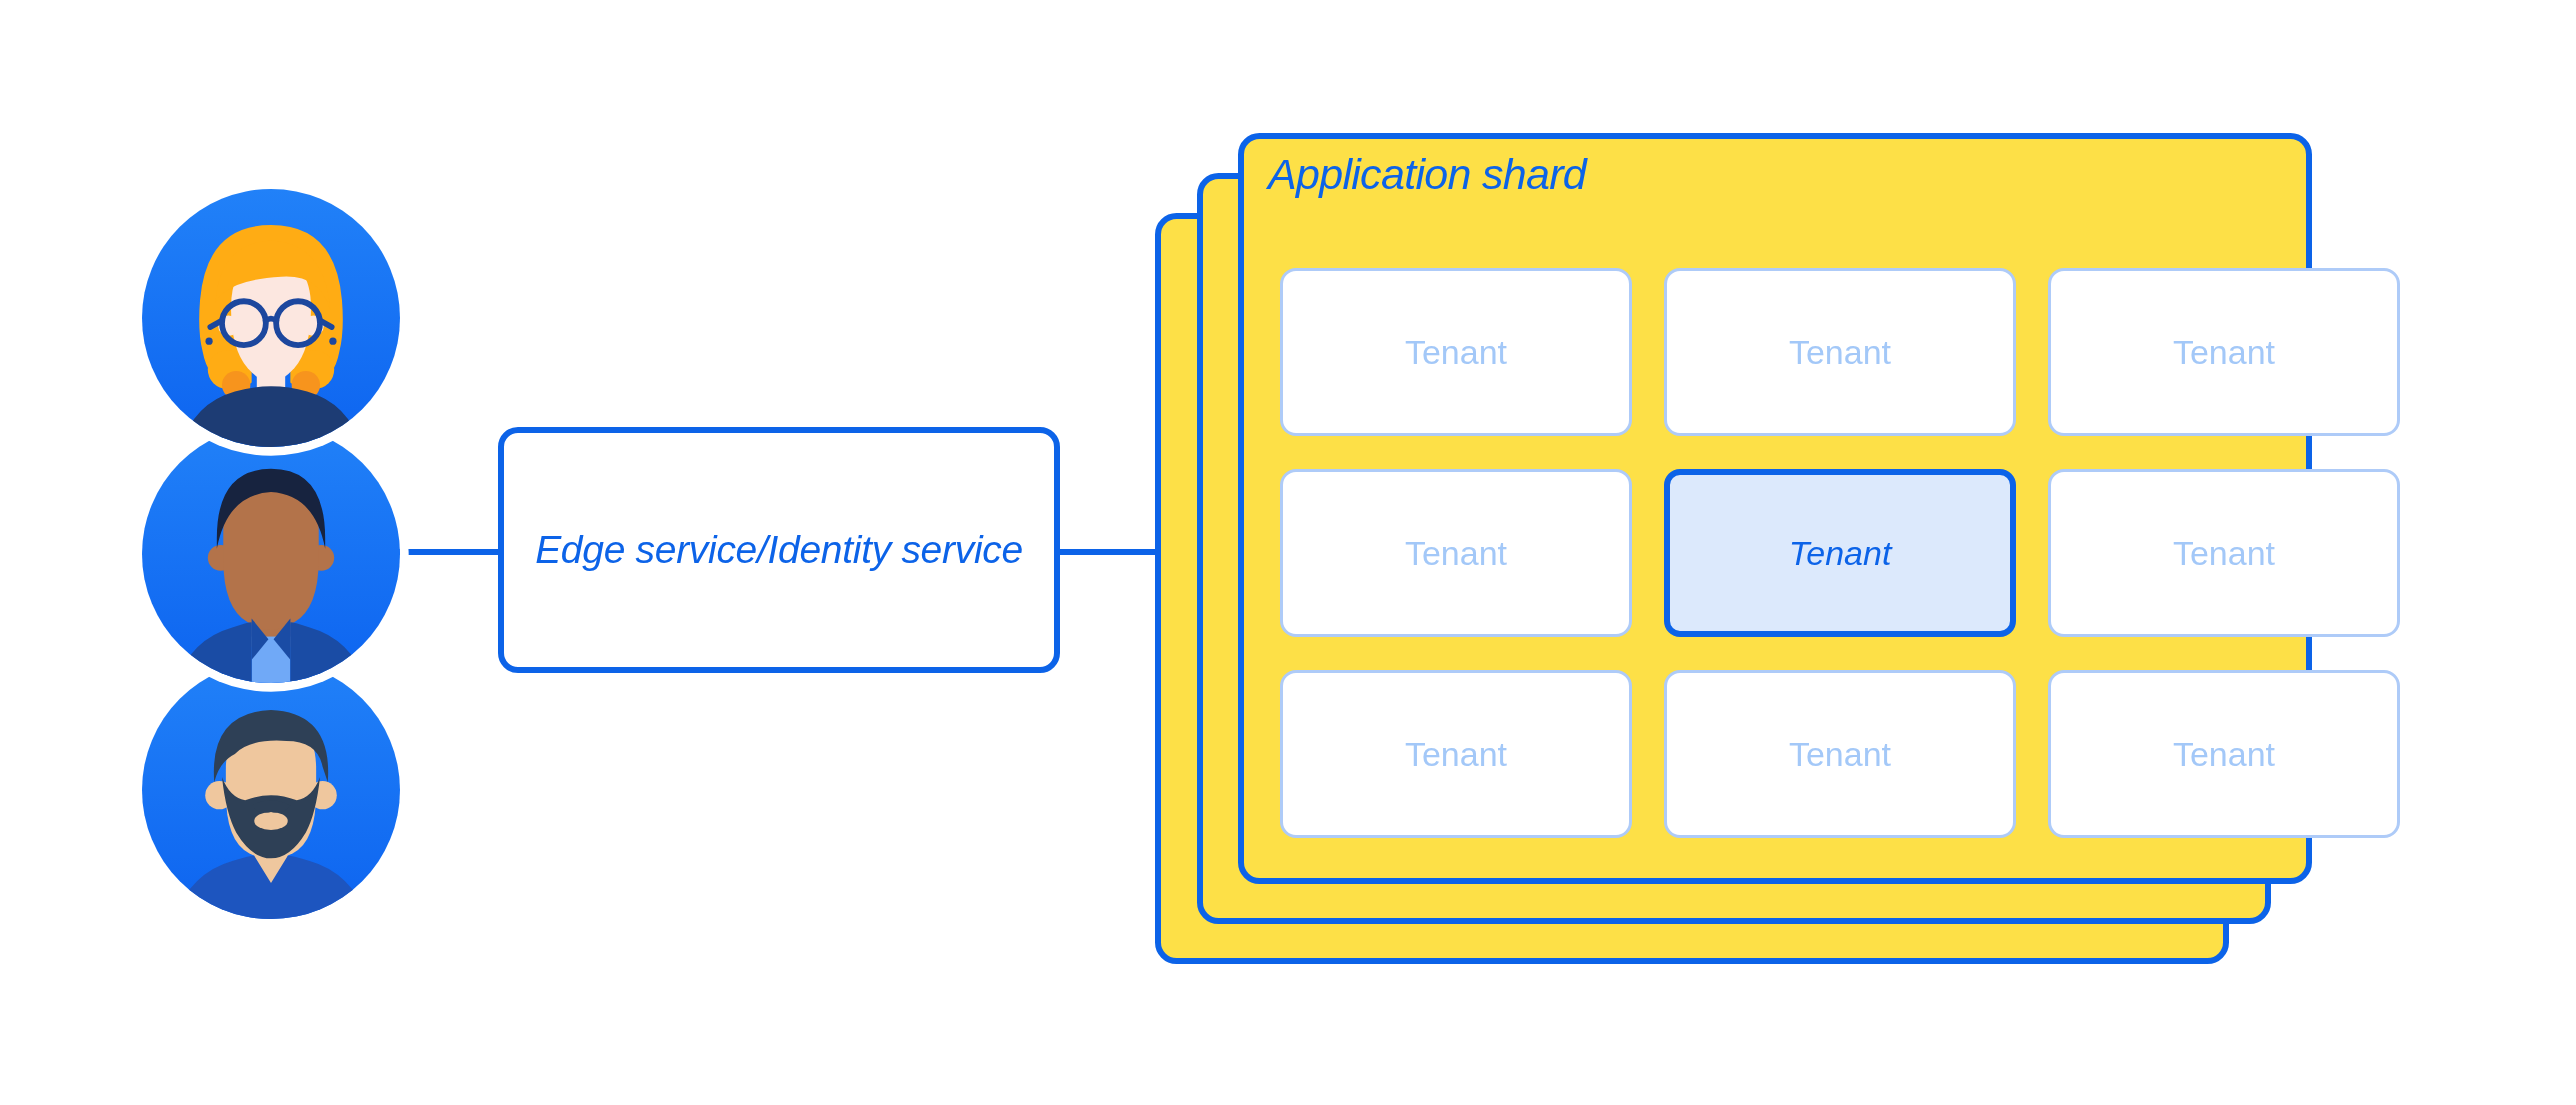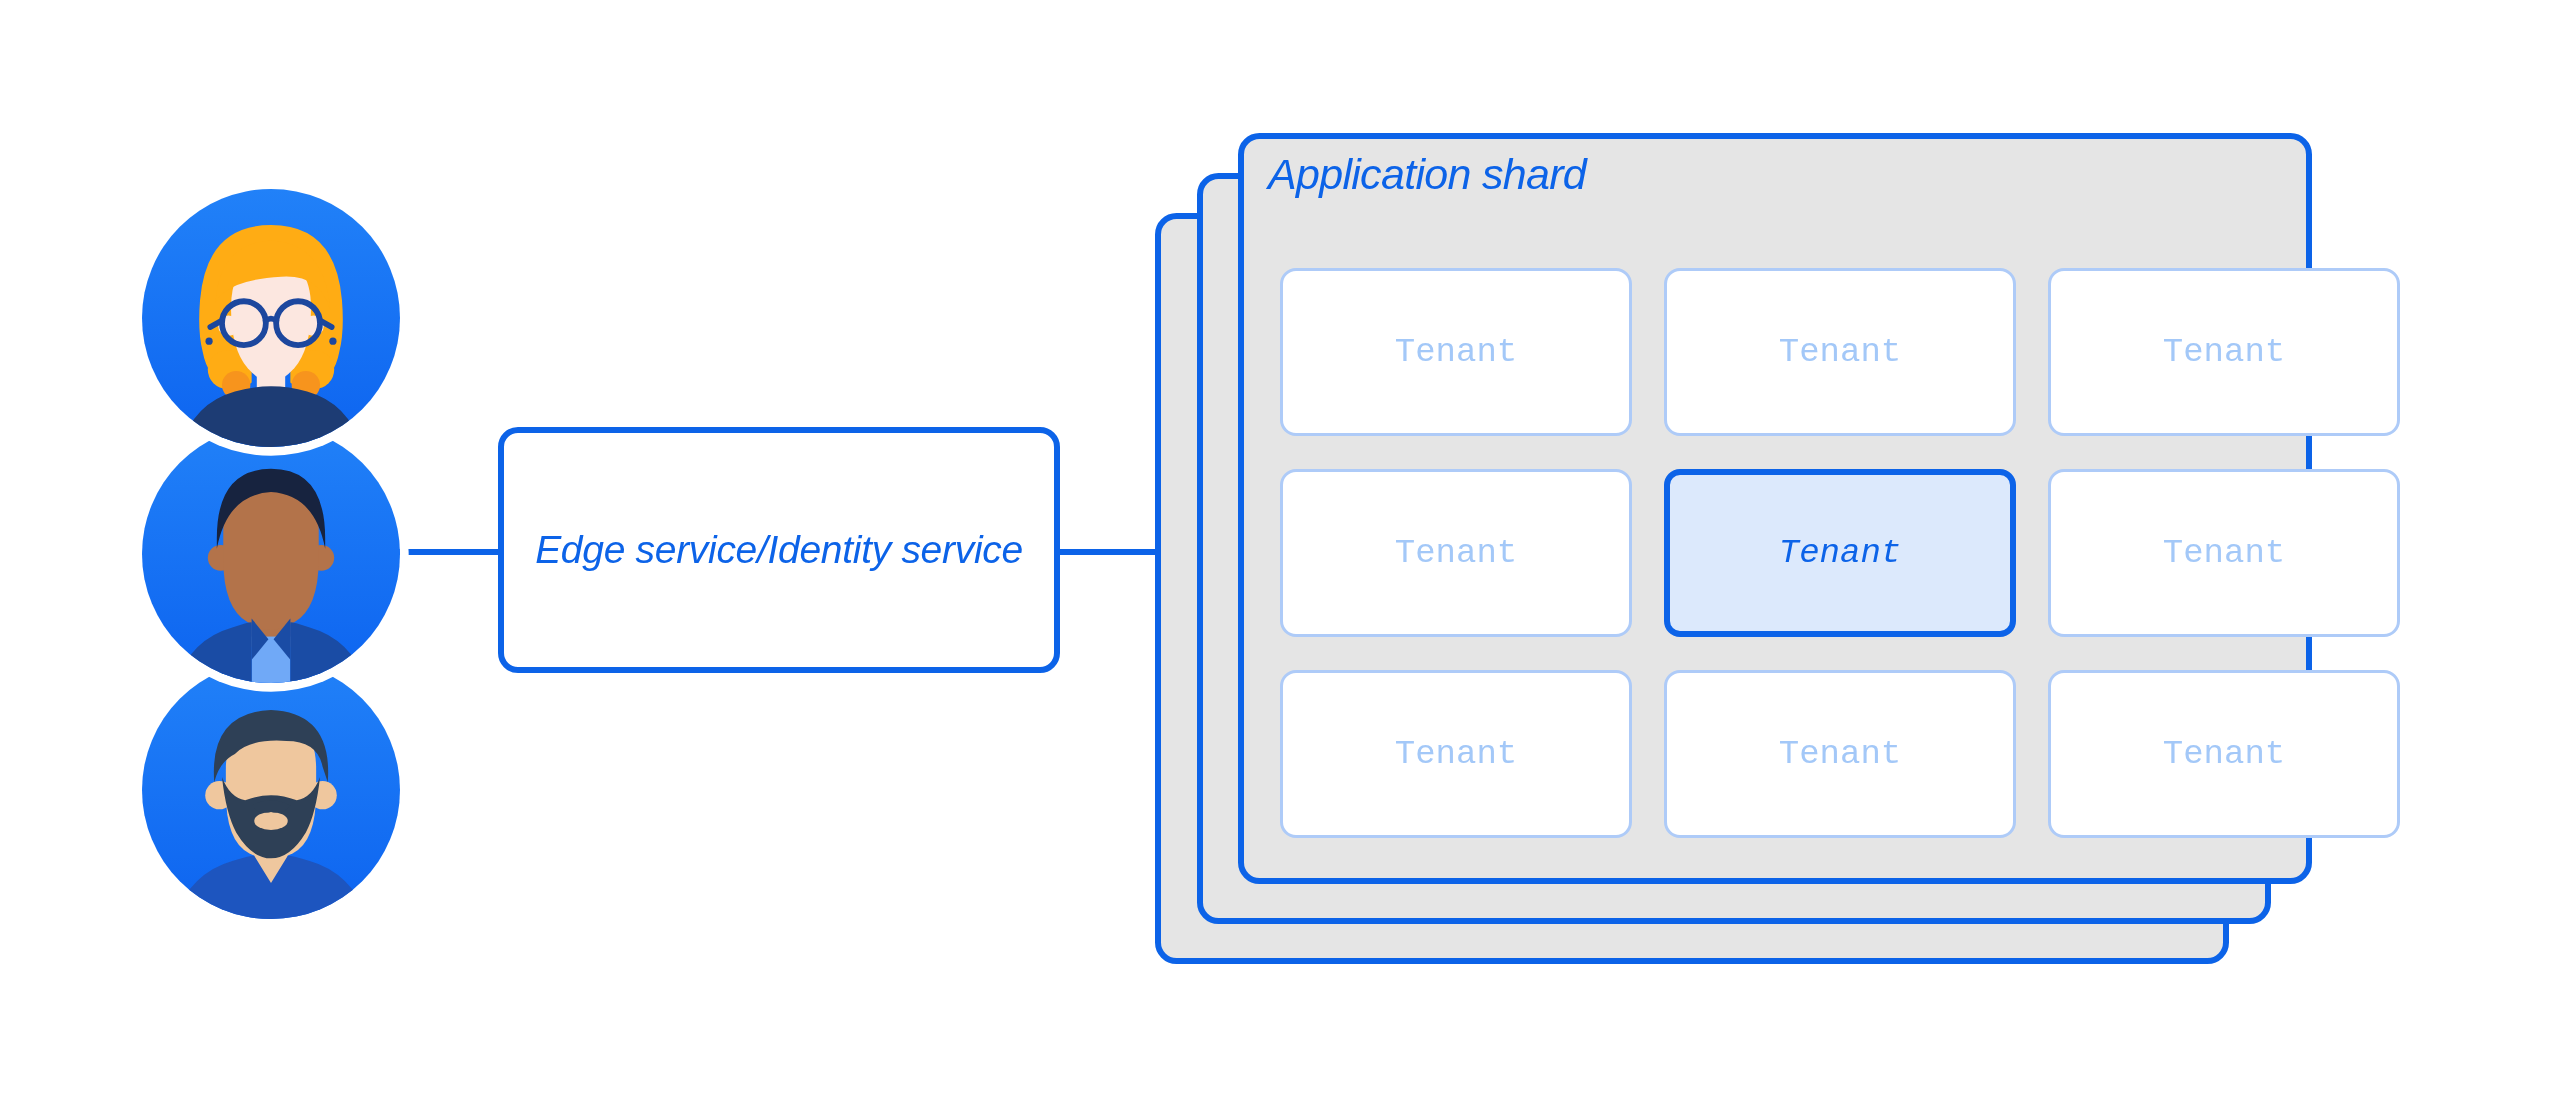--- a/index.html
+++ b/index.html
@@ -37,41 +37,41 @@
     box-sizing:border-box;border:6px solid var(--accent);border-radius:20px;
     background:#ffffff;z-index:6;
     display:flex;flex-direction:row;align-items:center;justify-content:center;
     font-style:italic;font-size:39px;line-height:1.55;letter-spacing:-0.3px;
     color:var(--accent);
   }
 
   
   .card{
     position:absolute;width:1074px;height:751px;box-sizing:border-box;
-    background:#e5e5e5;border:6px solid var(--accent);border-radius:21.5px;
+    background:#fde047;border:6px solid var(--accent);border-radius:21.5px;
   }
   .card-back{left:1155px;top:213px;z-index:7;}
   .card-mid{left:1197px;top:173px;z-index:8;}
   .card-front{left:1238px;top:133px;z-index:9;}
 
   .card-title{
     position:absolute;left:24px;top:10.7px;
     font-size:43px;font-style:italic;letter-spacing:-0.7px;color:var(--accent);
     white-space:nowrap;
   }
 
   .tenant-grid{
     position:absolute;left:36px;top:129px;
     display:grid;grid-template-columns:repeat(3,352px);grid-auto-rows:168px;
     column-gap:32px;row-gap:33px;
   }
   .tenant{
     box-sizing:border-box;border:3.4px solid var(--tenant-border);border-radius:16px;
     background:#ffffff;display:flex;align-items:center;justify-content:center;
-    font-size:34px;color:var(--tenant-text);font-family:Liberation Mono, monospace;
+    font-size:34px;color:var(--tenant-text);
   }
   .tenant.active{
     border:6px solid var(--accent);
     background:var(--tenant-active-fill);
     color:var(--accent);font-style:italic;
   }
 </style>
 </head>
 <body>
 

